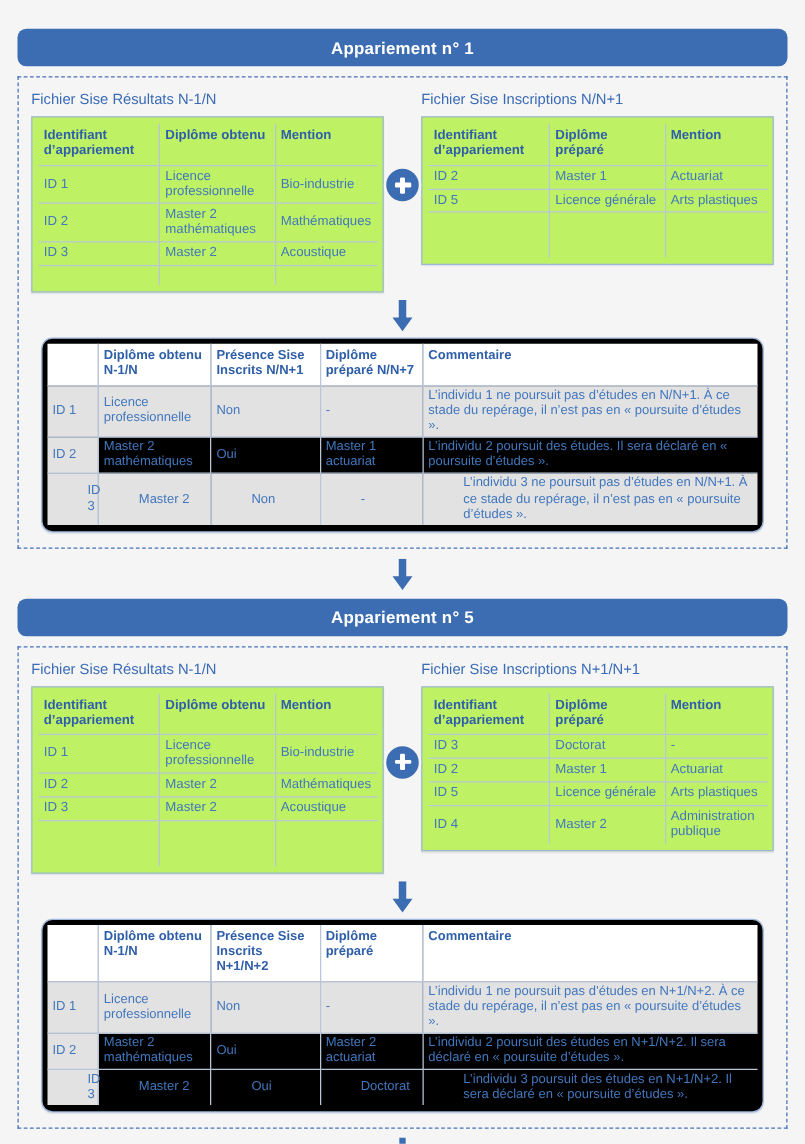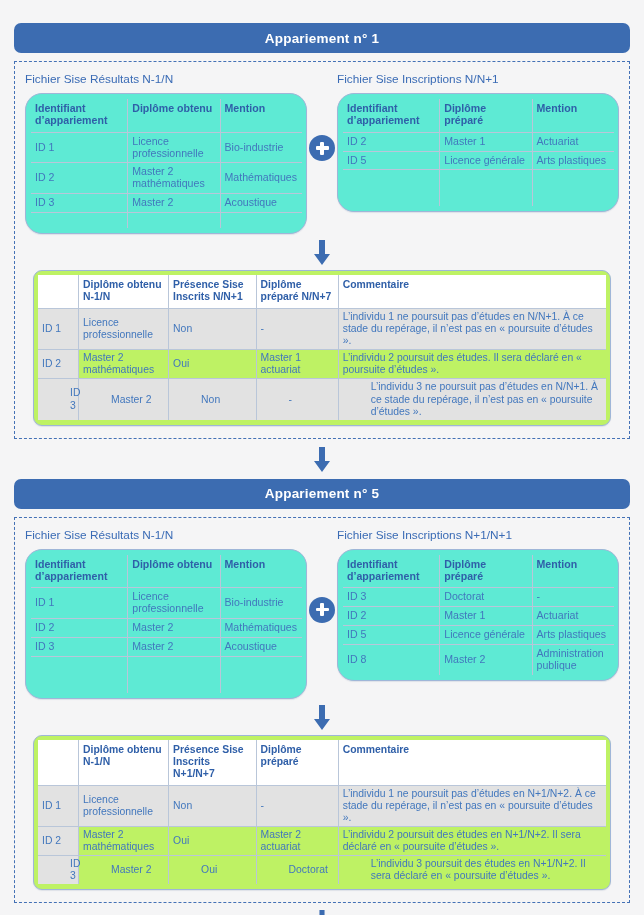--- a/index.html
+++ b/index.html
@@ -60,23 +60,23 @@
   }
 
   .pair-row {
     display: flex;
     justify-content: space-between;
     position: relative;
     align-items: flex-start;
   }
 
   .card {
-    background: #5eead4;
+    background: #bef264;
     border: 1.4px solid #9fb6d8;
-    border-radius: 17px;
+    border-radius: 0;
     box-sizing: border-box;
     padding: 5px 4px 5px 5px;
     box-shadow: 0 1px 1px rgba(120,140,170,0.18);
   }
   .card-left { width: 282px; }
   .card-right { width: 282px; }
 
   table.grid {
     border-collapse: collapse;
     width: 100%;
@@ -145,21 +145,21 @@
   }
   .arrow {
     width: 22px;
     height: 26px;
     display: block;
   }
 
   
   .comment-card {
     margin: 0 8px;
-    background: #bef264;
+    background: #000000;
     border: 1.4px solid #9fb6d8;
     border-radius: 9px;
     padding: 4px 4px 5px 4px;
     box-shadow: 0 1px 1px rgba(120,140,170,0.18);
   }
   table.ctable {
     border-collapse: collapse;
     width: 100%;
     table-layout: fixed;
   }
@@ -396,21 +396,21 @@
             <td>ID 2</td>
             <td>Master 1</td>
             <td>Actuariat</td>
           </tr>
           <tr>
             <td>ID 5</td>
             <td>Licence générale</td>
             <td>Arts plastiques</td>
           </tr>
           <tr>
-            <td>ID 8</td>
+            <td>ID 4</td>
             <td>Master 2</td>
             <td>Administration publique</td>
           </tr>
         </tbody>
           </table>
       </div>
 
     </div>
 
     <div class="arrow-wrap" style="margin-top:6px;">
@@ -418,21 +418,21 @@
         <path d="M8 0 h6 v14 h5 l-8 11 l-8 -11 h5 z" fill="#3c6cb1"></path>
       </svg>
     </div>
 
     <div class="comment-card" style="margin-top:4px;">
       <table class="ctable">
         <tbody>
             <tr>
           <th class="cc-id"></th>
           <th class="cc-dip">Diplôme obtenu N-1/N</th>
-          <th class="cc-pres">Présence Sise Inscrits N+1/N+7</th>
+          <th class="cc-pres">Présence Sise Inscrits N+1/N+2</th>
           <th class="cc-prep">Diplôme préparé</th>
           <th class="cc-com">Commentaire</th>
         </tr>
         <tr class="shaded">
           <td class="idcell">ID 1</td>
           <td>Licence professionnelle</td>
           <td>Non</td>
           <td>-</td>
           <td>L’individu 1 ne poursuit pas d’études en N+1/N+2. À ce stade du repérage, il n’est pas en « poursuite d’études ».</td>
         </tr>

